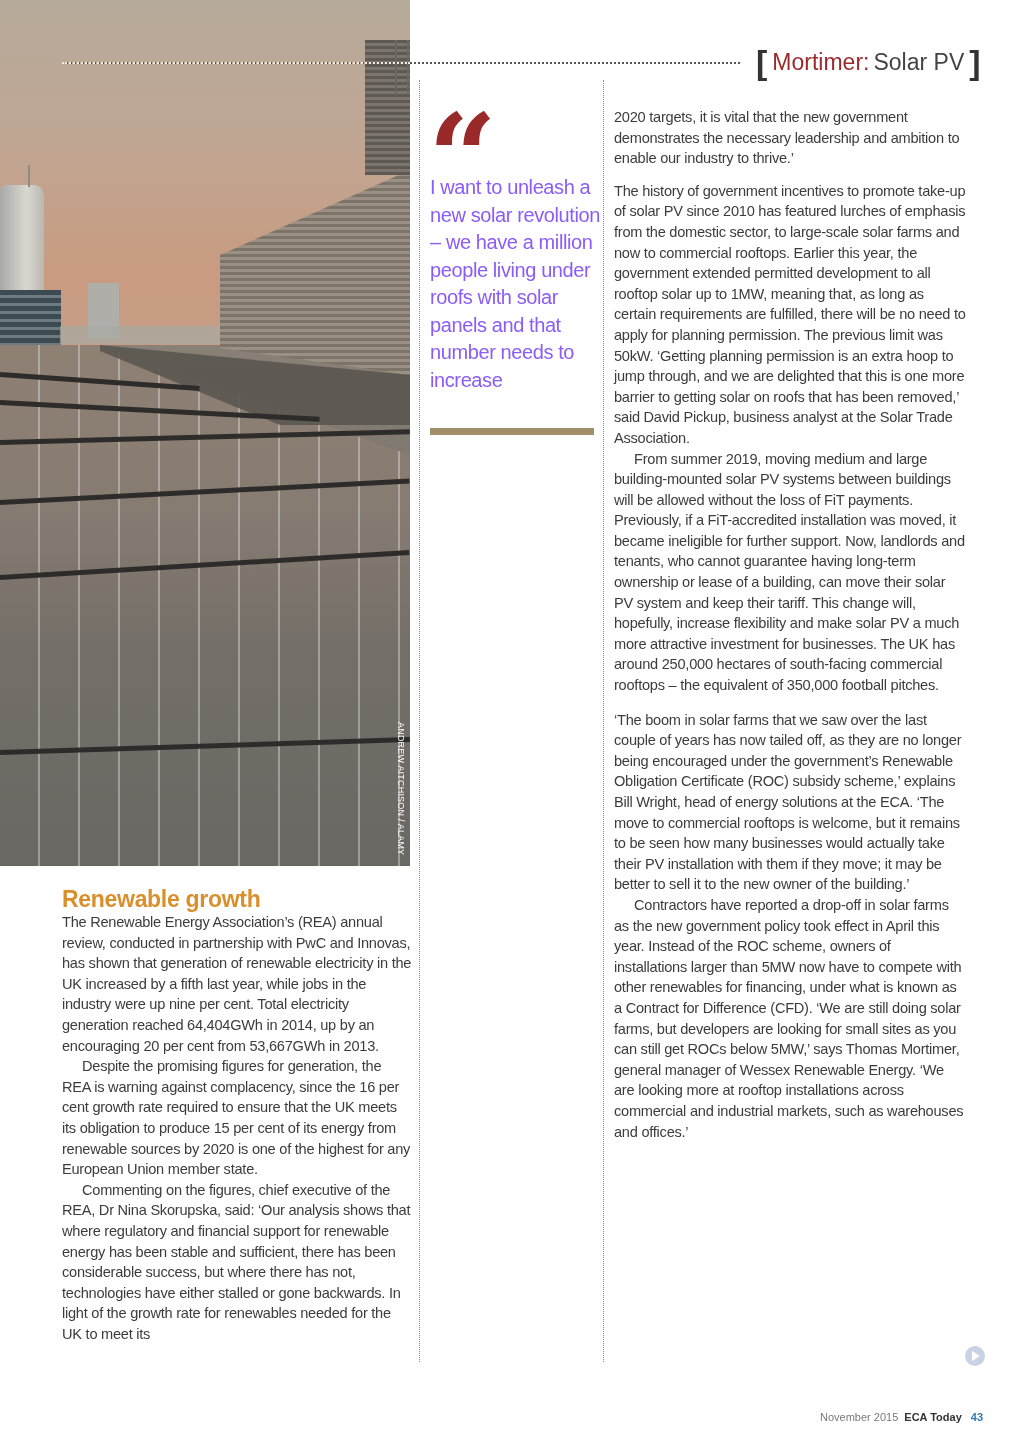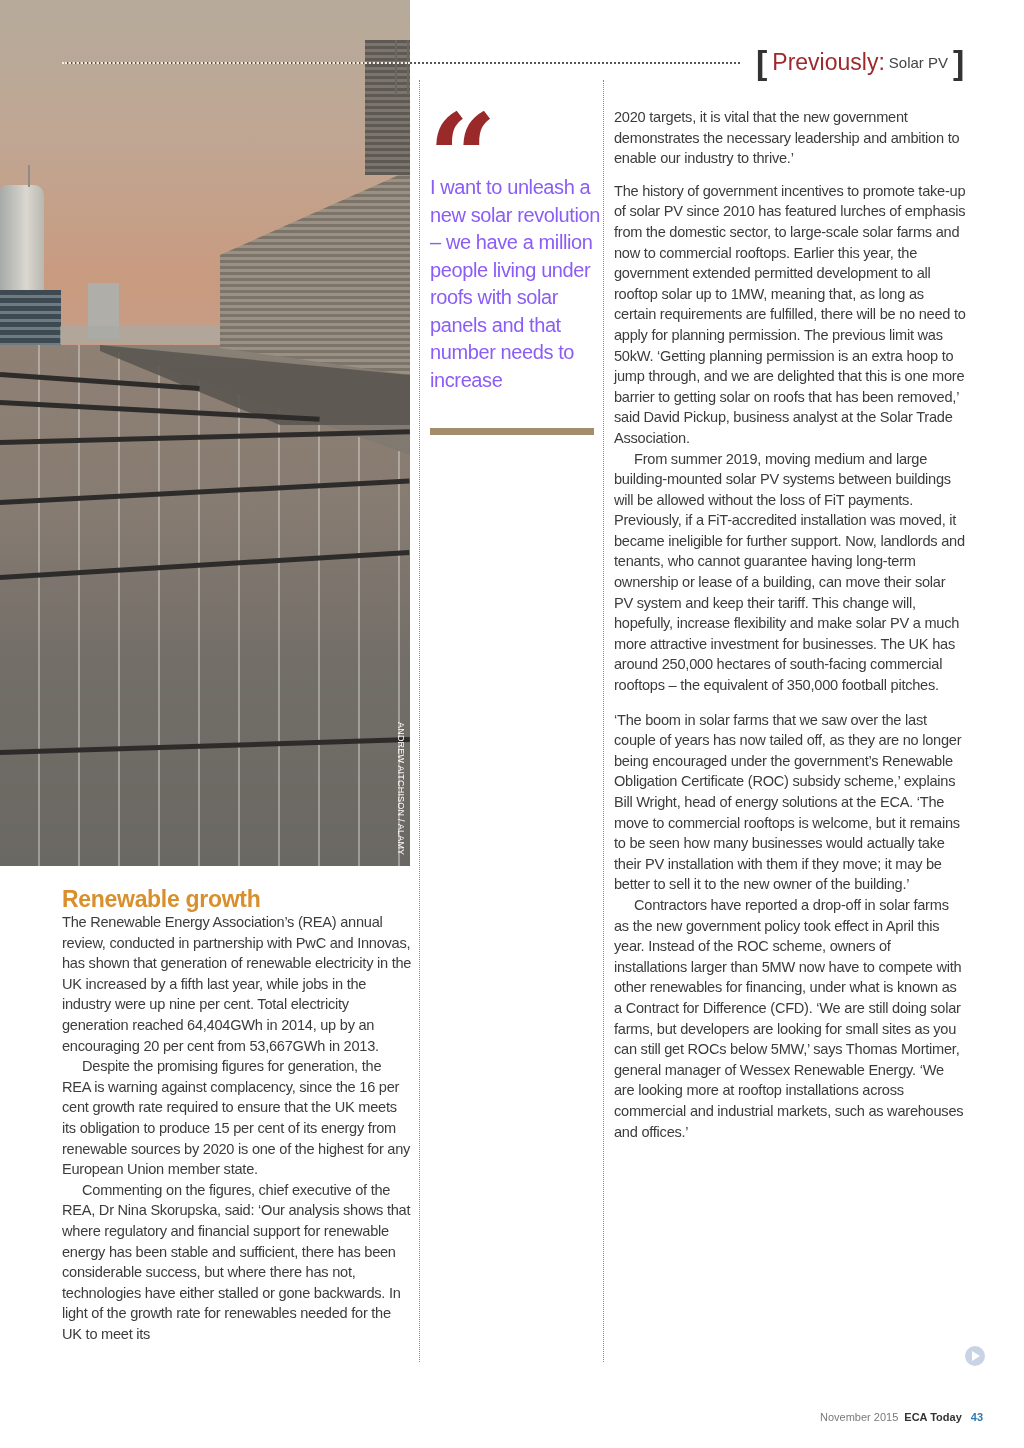--- a/index.html
+++ b/index.html
@@ -34,21 +34,21 @@
 
   .credit { position: absolute; left: 392px; top: 722px; width: 14px; height: 140px;
     writing-mode: vertical-rl; font-size: 9px; letter-spacing: .2px; color: #ffffff; white-space: nowrap; }
 
   
   .top-rule { position: absolute; left: 62px; top: 62px; width: 678px; border-top: 2px dotted #555; }
   .top-rule.light { border-top-color: #f3ece4; width: 348px; }
   .section-tag { position: absolute; left: 756px; top: 42px; height: 40px; display: flex; align-items: center; white-space: nowrap; }
   .bracket { font-size: 34px; font-weight: bold; color: #333; line-height: 1; }
   .tag-kicker { font-size: 23px; color: #9c2a2d; margin-left: 5px; }
-  .tag-topic { font-size: 15px; color: #444; margin-left: 4px; margin-right: 5px; }
+  .tag-topic { font-size: 23px; color: #444; margin-left: 4px; margin-right: 5px; }
 
   
   .vrule { position: absolute; border-left: 1px dotted #8a8a8a; }
 
   
   .quote-mark { position: absolute; left: 428px; top: 98px; font-family: "DejaVu Serif", serif; font-size: 120px; line-height: 1; color: #9a2a2a; font-weight: bold; letter-spacing: -10px; }
   .pull-quote { position: absolute; left: 430px; top: 174px; width: 170px; font-size: 20px; line-height: 27.5px; color: #8b5cf6; letter-spacing: -0.4px; }
   .quote-bar { position: absolute; left: 430px; top: 428px; width: 164px; height: 7px; background: #a38e6b; }
 
   
@@ -90,21 +90,21 @@
   <div class="panel-seam" style="top:500px;width:410px;transform:rotate(-3deg);"></div>
   <div class="panel-seam" style="top:575px;width:410px;transform:rotate(-3.5deg);"></div>
   <div class="panel-seam" style="top:750px;width:410px;transform:rotate(-1.8deg);"></div>
   <div class="credit">ANDREW AITCHISON / ALAMY</div>
 </div>
 
 <div class="top-rule"></div>
 <div class="top-rule light"></div>
 <div class="section-tag">
   <span class="bracket">[</span>
-  <span class="tag-kicker">Previously:</span>
+  <span class="tag-kicker">Mortimer:</span>
   <span class="tag-topic">Solar PV</span>
   <span class="bracket">]</span>
 </div>
 
 <div class="vrule" style="left:419px; top:80px; height:1282px;"></div>
 <div class="vrule" style="left:603px; top:80px; height:1282px;"></div>
 
 <div class="quote-mark">“</div>
 <div class="pull-quote">I want to unleash a new solar revolution – we have a million people living under roofs with solar panels and that number needs to increase</div>
 <div class="quote-bar"></div>

